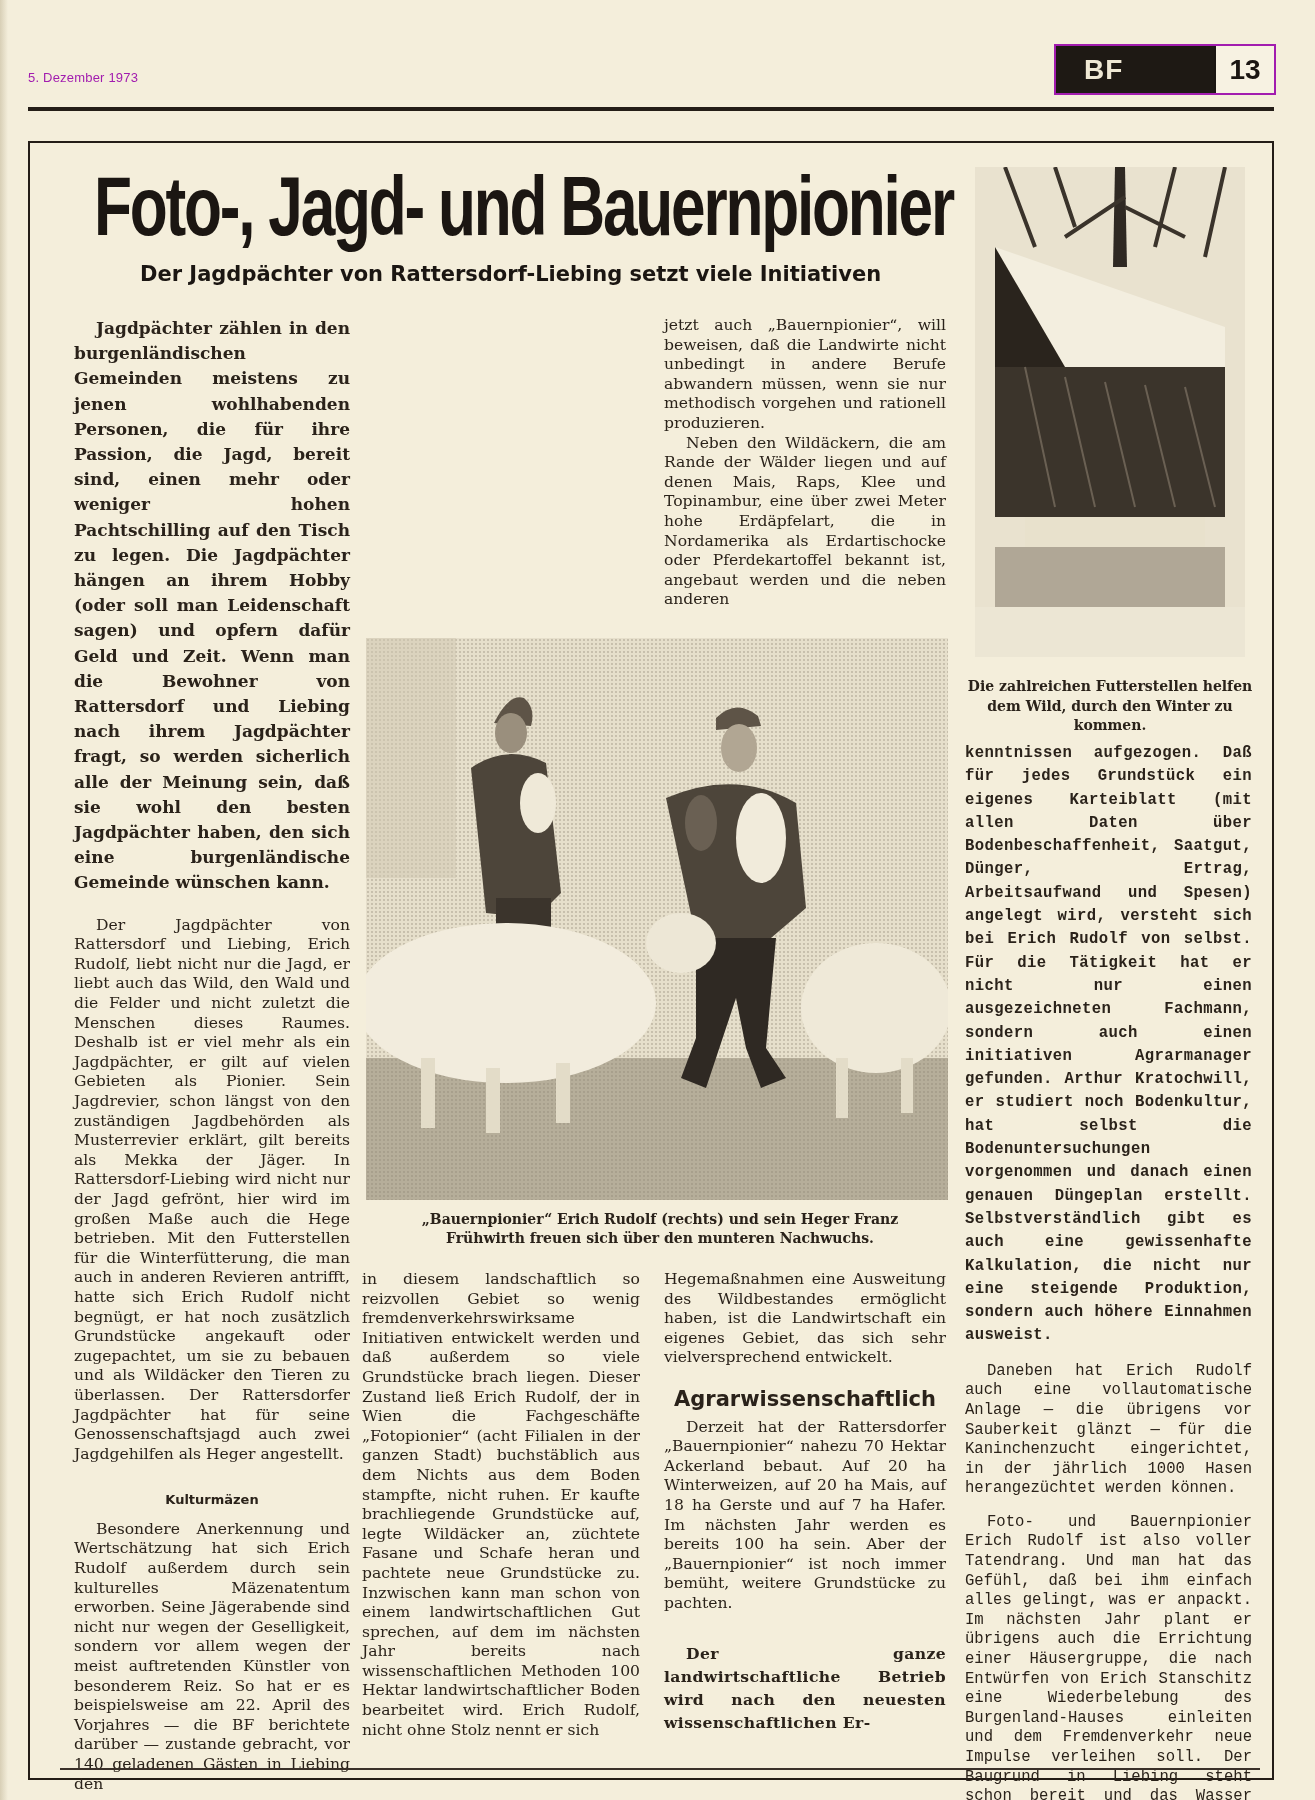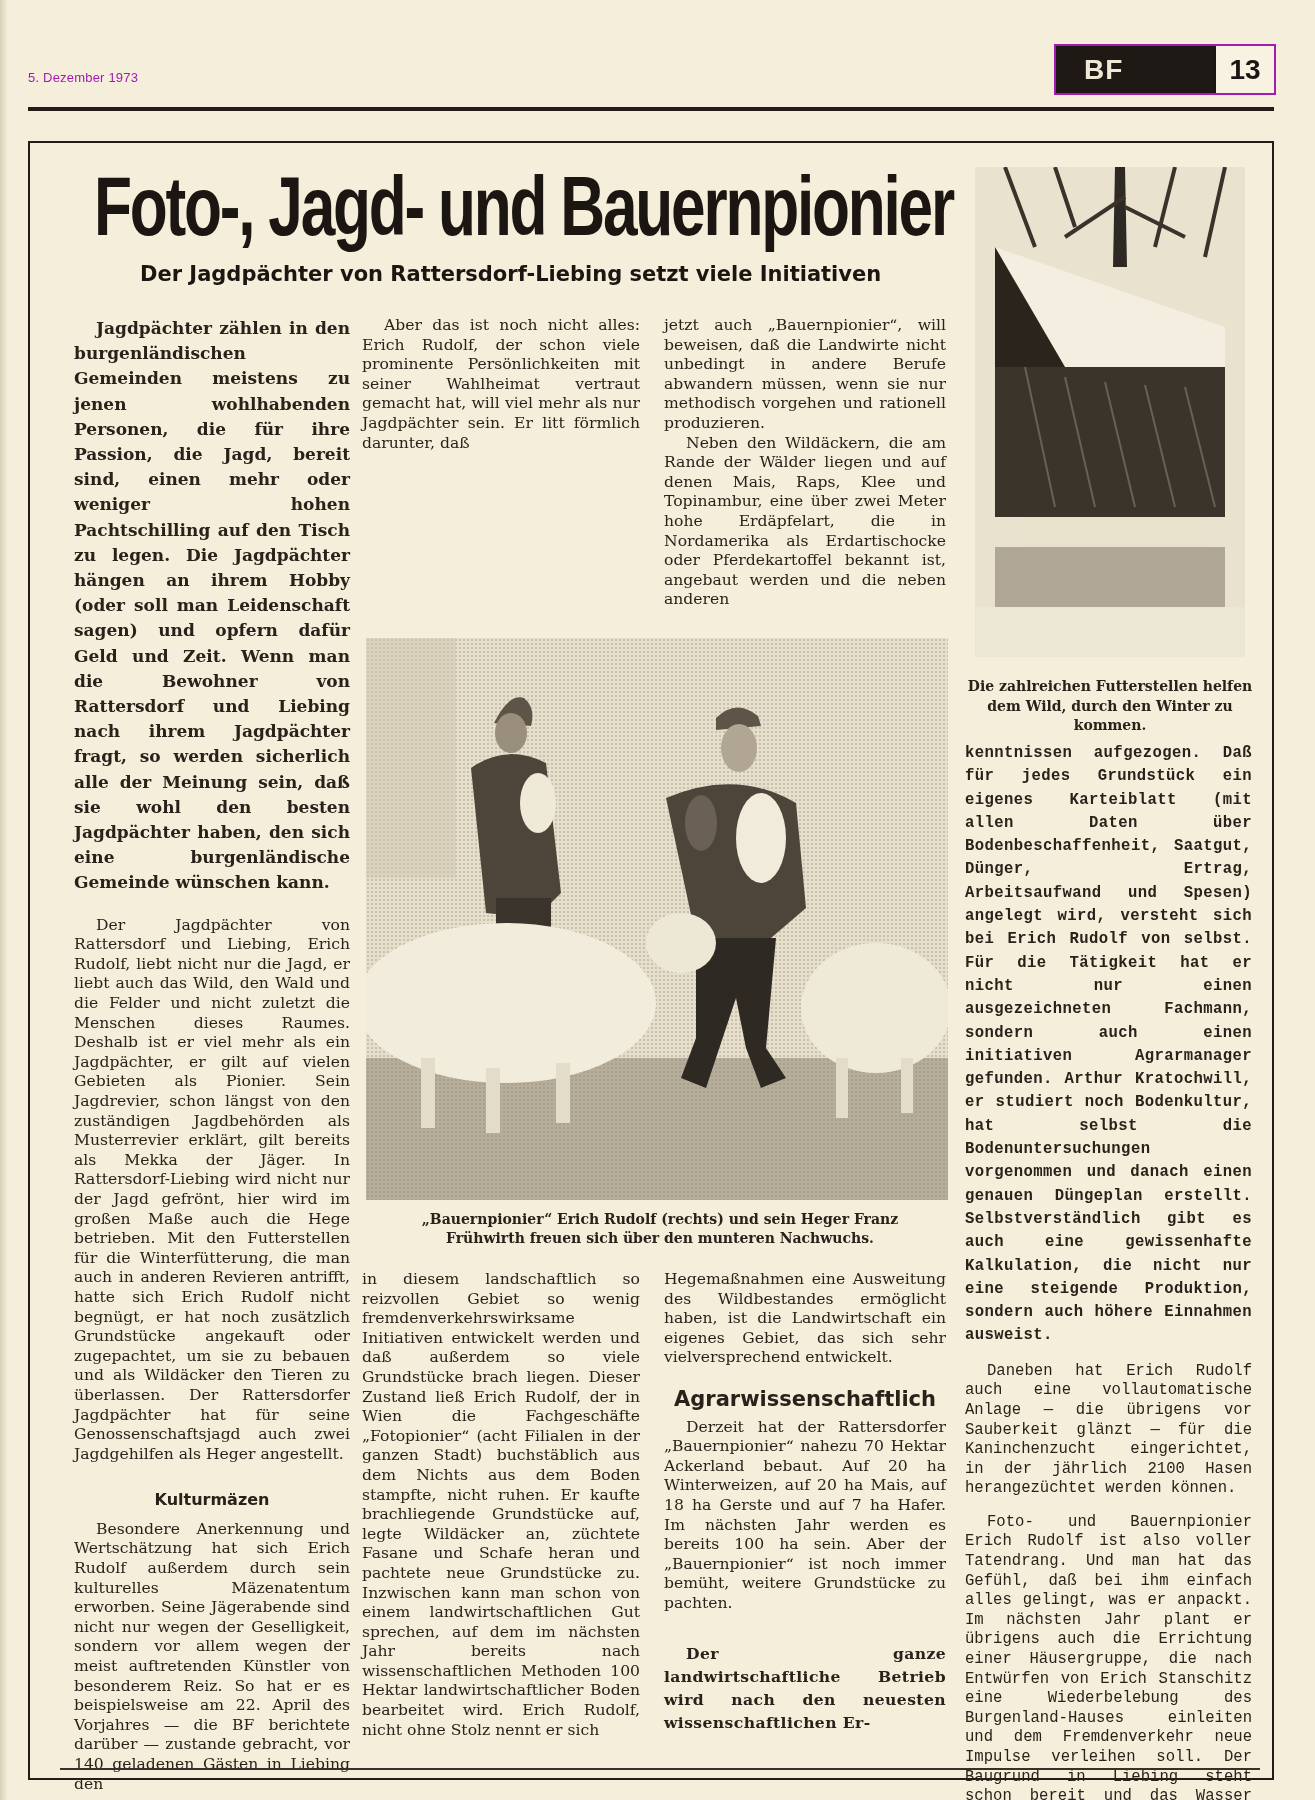--- a/index.html
+++ b/index.html
@@ -16,21 +16,21 @@
   .masthead .pg { width:58px; background:#f7f2e2; color:#1b1612; font-family:"Liberation Sans", sans-serif; font-weight:bold; font-size:28px; display:flex; align-items:center; justify-content:center; border-left:2px solid #1b1612; }
   .rule-top { position:absolute; left:28px; top:107px; width:1246px; height:4px; background:#241d17; }
   .frame { position:absolute; left:28px; top:141px; width:1246px; height:1639px; border:2px solid #241d17; box-sizing:border-box; }
   .headline { position:absolute; left:94px; top:156px; width:820px; height:100px; font-family:"Liberation Sans", sans-serif; font-weight:bold; font-size:84px; line-height:100px; color:#1b1612; letter-spacing:-3px; transform:scaleX(0.74); transform-origin:left center; white-space:nowrap; }
   .subhead { position:absolute; left:140px; top:262px; width:770px; font-family:"DejaVu Sans", sans-serif; font-weight:bold; font-size:21px; color:#1b1612; white-space:nowrap; }
   .col { position:absolute; font-size:15.6px; line-height:19.6px; text-align:justify; }
   .col p { margin:0; }
   .col .ind { text-indent:22px; }
   .lead { font-size:17px; line-height:25.2px; font-weight:bold; text-indent:22px; }
   .boldcol { font-weight:bold; font-size:15.6px; line-height:23.3px; letter-spacing:0.4px; }
-  .section-head { font-family:"DejaVu Sans", sans-serif; font-weight:bold; font-size:16px; text-align:center; margin:22px 0 10px; }
+  .section-head { font-family:"DejaVu Sans", sans-serif; font-weight:bold; font-size:13px; text-align:center; margin:22px 0 10px; }
   .photo { position:absolute; overflow:hidden; }
   .caption { position:absolute; font-weight:bold; font-size:14px; line-height:18.5px; text-align:center; }
   .rule-bot { position:absolute; height:2px; background:#3a3029; }
 </style>
 </head>
 <body>
 
 <div class="page-edge"></div>
 
 <div class="date">5. Dezember 1973</div>
@@ -48,21 +48,20 @@
 <div class="subhead">Der Jagdpächter von Rattersdorf-Liebing setzt viele Initiativen</div>
 
 <div class="col" style="left:74px; top:316px; width:276px;">
   <p class="lead">Jagdpächter zählen in den burgenländischen Gemeinden meistens zu jenen wohlhabenden Personen, die für ihre Passion, die Jagd, bereit sind, einen mehr oder weniger hohen Pachtschilling auf den Tisch zu legen. Die Jagdpächter hängen an ihrem Hobby (oder soll man Leidenschaft sagen) und opfern dafür Geld und Zeit. Wenn man die Bewohner von Rattersdorf und Liebing nach ihrem Jagdpächter fragt, so werden sicherlich alle der Meinung sein, daß sie wohl den besten Jagdpächter haben, den sich eine burgenländische Gemeinde wünschen kann.</p>
   <p class="ind" style="margin-top:20px;">Der Jagdpächter von Rattersdorf und Liebing, Erich Rudolf, liebt nicht nur die Jagd, er liebt auch das Wild, den Wald und die Felder und nicht zuletzt die Menschen dieses Raumes. Deshalb ist er viel mehr als ein Jagdpächter, er gilt auf vielen Gebieten als Pionier. Sein Jagdrevier, schon längst von den zuständigen Jagdbehörden als Musterrevier erklärt, gilt bereits als Mekka der Jäger. In Rattersdorf-Liebing wird nicht nur der Jagd gefrönt, hier wird im großen Maße auch die Hege betrieben. Mit den Futterstellen für die Winterfütterung, die man auch in anderen Revieren antrifft, hatte sich Erich Rudolf nicht begnügt, er hat noch zusätzlich Grundstücke angekauft oder zugepachtet, um sie zu bebauen und als Wildäcker den Tieren zu überlassen. Der Rattersdorfer Jagdpächter hat für seine Genossenschaftsjagd auch zwei Jagdgehilfen als Heger angestellt.</p>
   <div class="section-head" style="margin-top:26px;">Kulturmäzen</div>
   <p class="ind">Besondere Anerkennung und Wertschätzung hat sich Erich Rudolf außerdem durch sein kulturelles Mäzenatentum erworben. Seine Jägerabende sind nicht nur wegen der Geselligkeit, sondern vor allem wegen der meist auftretenden Künstler von besonderem Reiz. So hat er es beispielsweise am 22. April des Vorjahres — die BF berichtete darüber — zustande gebracht, vor 140 geladenen Gästen in Liebing den</p>
 </div>
 
 <div class="col" style="left:362px; top:316px; width:278px;">
-  <p class="ind">Aber das ist noch nicht alles: Erich Rudolf, der schon viele prominente Persönlichkeiten mit seiner Wahlheimat vertraut gemacht hat, will viel mehr als nur Jagdpächter sein. Er litt förmlich darunter, daß</p>
 </div>
 
 <div class="col" style="left:664px; top:316px; width:282px;">
   <p>jetzt auch „Bauernpionier“, will beweisen, daß die Landwirte nicht unbedingt in andere Berufe abwandern müssen, wenn sie nur methodisch vorgehen und rationell produzieren.</p>
   <p class="ind">Neben den Wildäckern, die am Rande der Wälder liegen und auf denen Mais, Raps, Klee und Topinambur, eine über zwei Meter hohe Erdäpfelart, die in Nordamerika als Erdartischocke oder Pferdekartoffel bekannt ist, angebaut werden und die neben anderen</p>
 </div>
 
 <div class="photo" style="left:366px; top:638px; width:582px; height:562px; background:#d6ceb8;">
   <svg width="582" height="562" viewBox="0 0 582 562">
     <defs>
@@ -130,17 +129,17 @@
 
     <rect x="50" y="350" width="180" height="30" fill="#e8e1cc"></rect>
     <rect x="20" y="380" width="230" height="110" fill="#8a8070" opacity="0.6"></rect>
     <rect x="0" y="440" width="270" height="50" fill="#ece6d4"></rect>
   </svg>
 </div>
 <div class="caption" style="left:965px; top:677px; width:290px; line-height:19.5px;">Die zahlreichen Futterstellen helfen dem Wild, durch den Winter zu kommen.</div>
 
 <div class="col" style="left:965px; top:742px; width:287px;font-family:Liberation Mono, monospace;">
   <p class="boldcol">kenntnissen aufgezogen. Daß für jedes Grundstück ein eigenes Karteiblatt (mit allen Daten über Bodenbeschaffenheit, Saatgut, Dünger, Ertrag, Arbeitsaufwand und Spesen) angelegt wird, versteht sich bei Erich Rudolf von selbst. Für die Tätigkeit hat er nicht nur einen ausgezeichneten Fachmann, sondern auch einen initiativen Agrarmanager gefunden. Arthur Kratochwill, er studiert noch Bodenkultur, hat selbst die Bodenuntersuchungen vorgenommen und danach einen genauen Düngeplan erstellt. Selbstverständlich gibt es auch eine gewissenhafte Kalkulation, die nicht nur eine steigende Produktion, sondern auch höhere Einnahmen ausweist.</p>
-  <p class="ind" style="margin-top:14px;">Daneben hat Erich Rudolf auch eine vollautomatische Anlage — die übrigens vor Sauberkeit glänzt — für die Kaninchenzucht eingerichtet, in der jährlich 2100 Hasen herangezüchtet werden können.</p>
+  <p class="ind" style="margin-top:14px;">Daneben hat Erich Rudolf auch eine vollautomatische Anlage — die übrigens vor Sauberkeit glänzt — für die Kaninchenzucht eingerichtet, in der jährlich 1000 Hasen herangezüchtet werden können.</p>
   <p class="ind" style="margin-top:14px;">Foto- und Bauernpionier Erich Rudolf ist also voller Tatendrang. Und man hat das Gefühl, daß bei ihm einfach alles gelingt, was er anpackt. Im nächsten Jahr plant er übrigens auch die Errichtung einer Häusergruppe, die nach Entwürfen von Erich Stanschitz eine Wiederbelebung des Burgenland-Hauses einleiten und dem Fremdenverkehr neue Impulse verleihen soll. Der Baugrund in Liebing steht schon bereit und das Wasser ist schon zugeleitet.</p>
 </div>
 
 <div class="rule-bot" style="left:60px; top:1768px; width:1200px;"></div>
 
 </body></html>

